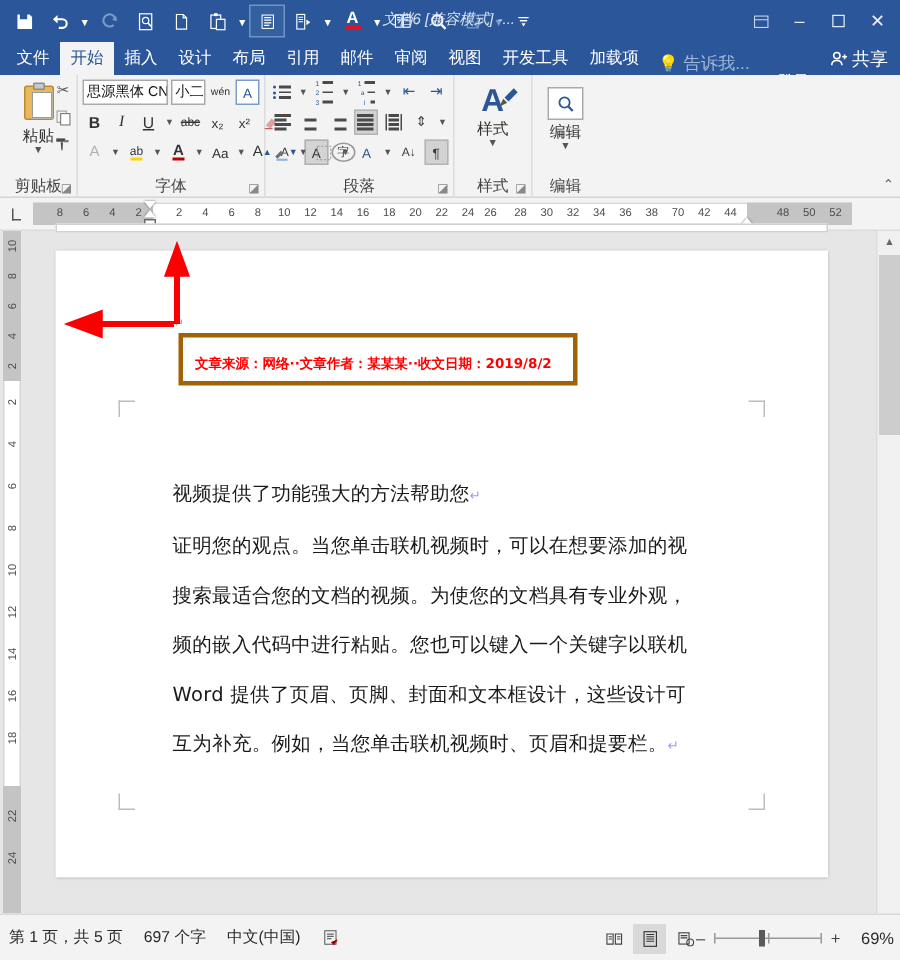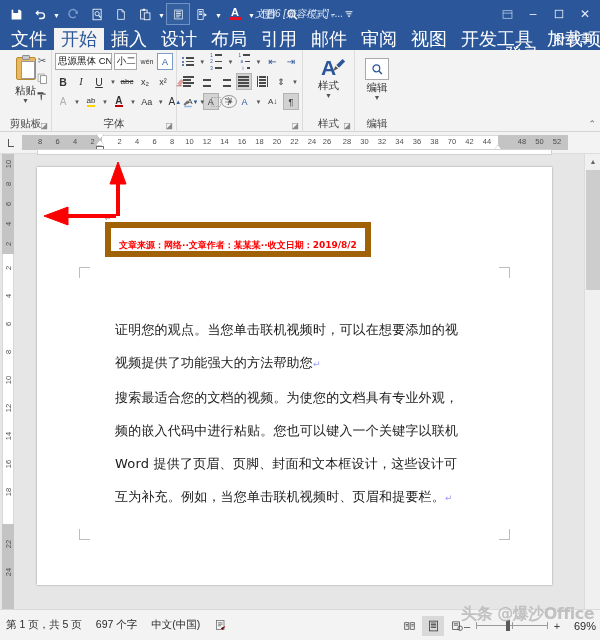--- a/index.html
+++ b/index.html
@@ -34,21 +34,21 @@
   .wc { width: 26px; height: 26px; display: flex; align-items: center; justify-content: center;
         color: #e8eef8; font-size: 12px; }
   .wc.small { font-size: 10px; }
 
   
   .tabstrip {
     height: 22px; background: #2b579a; display: flex; align-items: flex-end;
     padding-left: 4px; position: relative;
   }
   .tab {
-    height: 22px; line-height: 22px; padding: 0 7px; color: #ffffff; font-size: 18px;
+    height: 22px; line-height: 22px; padding: 0 7px; color: #ffffff; font-size: 11px;
     white-space: nowrap;
     margin-top: 32px;
   }
   .tab.active { background: #f3f3f3; color: #2b579a; }
   .tab.file { background: #2b579a; color:#fff; }
   .tell-me { display: flex; align-items: center; gap: 3px; margin-left: 6px; color: #9fb7d8; font-size: 11.5px; }
   .bulb { color: #f2c200; font-size: 11px; }
   .tab-right { position: absolute; right: 2px; bottom: 0; display: flex; align-items: center; height: 22px; }
   .share { display: flex; align-items: center; gap: 2px; color: #fff; font-size: 12px; padding: 0 6px; }
 
@@ -148,22 +148,22 @@
     position:absolute; left:37px; top:13px; width:515px; height:418px;
     background:#ffffff; box-shadow: 0 0 2px rgba(0,0,0,0.35);
   }
   .mk { position:absolute; width:11px; height:11px; }
   .mk-tl { border-left:1px solid #bdbdbd; border-top:1px solid #bdbdbd; }
   .mk-tr { border-right:1px solid #bdbdbd; border-top:1px solid #bdbdbd; }
   .mk-bl { border-left:1px solid #bdbdbd; border-bottom:1px solid #bdbdbd; }
   .mk-br { border-right:1px solid #bdbdbd; border-bottom:1px solid #bdbdbd; }
 
   .textbox {
-    position:absolute; left:68px; top:55px; width:266px; height:35px;
-    border:6px solid #a16207; background:#fff;
+    position:absolute; left:82px; top:55px; width:266px; height:35px;
+    border:3px solid #a16207; background:#fff;
   }
   .textbox-text {
     position:absolute; left:8px; top:11px; font-size:9px; color:#ff0000; font-weight:bold;
     white-space:nowrap; font-family:"DejaVu Sans", sans-serif;
   }
   .tb-anchor { position:absolute; left:-6px; top:-14px; font-size:8px; color:#999; }
 
   .bodytext { position:absolute; left:78px; top:146px; width:370px; }
   .bodyline { font-size:13px; color:#1a1a1a; line-height:33px; white-space:nowrap;
               font-family:"DejaVu Sans", sans-serif; letter-spacing:0.2px; }
@@ -564,20 +564,21 @@
           <svg width="12" height="12" viewBox="0 0 16 16">
               <rect x="2" y="2" width="12" height="12" fill="none" stroke="#9a9a9a" stroke-dasharray="2 1.5"></rect>
             </svg>
         </div>
         <div class="cr">▼</div>
         <div class="pbtn" style="color:#2b579a;font-size:9px;">A</div>
         <div class="cr">▼</div>
         <div class="pbtn" style="font-size:8px;">A↓</div>
         <div class="pbtn on" style="font-size:9px;">¶</div>
       </div>
+      <div class="grp-title">段落</div>
       <div class="grp-launch">◪</div>
     </div>
 
     <div class="grp g-styles">
       <div class="big-ico">
         <div class="styleA">A
           <svg style="position:absolute;left:11px;top:0;" width="14" height="14" viewBox="0 0 16 16">
               <path fill="#2b579a" d="M12 1l3 3-7 7-3-3z"></path>
               <path fill="#555" d="M4 9l-3 6 6-3z"></path>
             </svg>
@@ -681,22 +682,22 @@
       <div class="mk mk-tr" style="right:42px; top:100px;"></div>
       <div class="mk mk-bl" style="left:42px;  bottom:45px;"></div>
       <div class="mk mk-br" style="right:42px; bottom:45px;"></div>
 
       <div class="textbox">
         <span class="tb-anchor">↵</span>
         <div class="textbox-text">文章来源：网络··文章作者：某某某··收文日期：2019/8/2</div>
       </div>
 
       <div class="bodytext">
+        <div class="bodyline"><span>视频提供了功能强大的方法帮助您</span><span class="pilcrow">↵</span></div>
         <div class="bodyline"><span>证明您的观点。当您单击联机视频时，可以在想要添加的视</span></div>
-        <div class="bodyline"><span>视频提供了功能强大的方法帮助您</span><span class="pilcrow">↵</span></div>
         <div class="bodyline"><span>搜索最适合您的文档的视频。为使您的文档具有专业外观，</span></div>
         <div class="bodyline"><span>频的嵌入代码中进行粘贴。您也可以键入一个关键字以联机</span></div>
         <div class="bodyline"><span>Word 提供了页眉、页脚、封面和文本框设计，这些设计可</span></div>
         <div class="bodyline"><span>互为补充。例如，当您单击联机视频时、页眉和提要栏。</span><span class="pilcrow">↵</span></div>
       </div>
     </div>
 
     <svg class="arrow-svg">
       <g stroke="#fb0000" fill="#fb0000">
         <line x1="118" y1="62" x2="118" y2="22" stroke-width="4"></line>
@@ -752,14 +753,13 @@
         <div class="ztick" style="left:0px;"></div>
         <div class="ztick" style="left:36px;"></div>
         <div class="ztick" style="left:71px;"></div>
         <div class="zthumb"></div>
       </div>
       <div class="zbtn">+</div>
       <div class="zval">69%</div>
     </div>
   </div>
 
-  <div class="watermark">头条 @爆沙Office</div>
 </div>
 
 </body></html>

